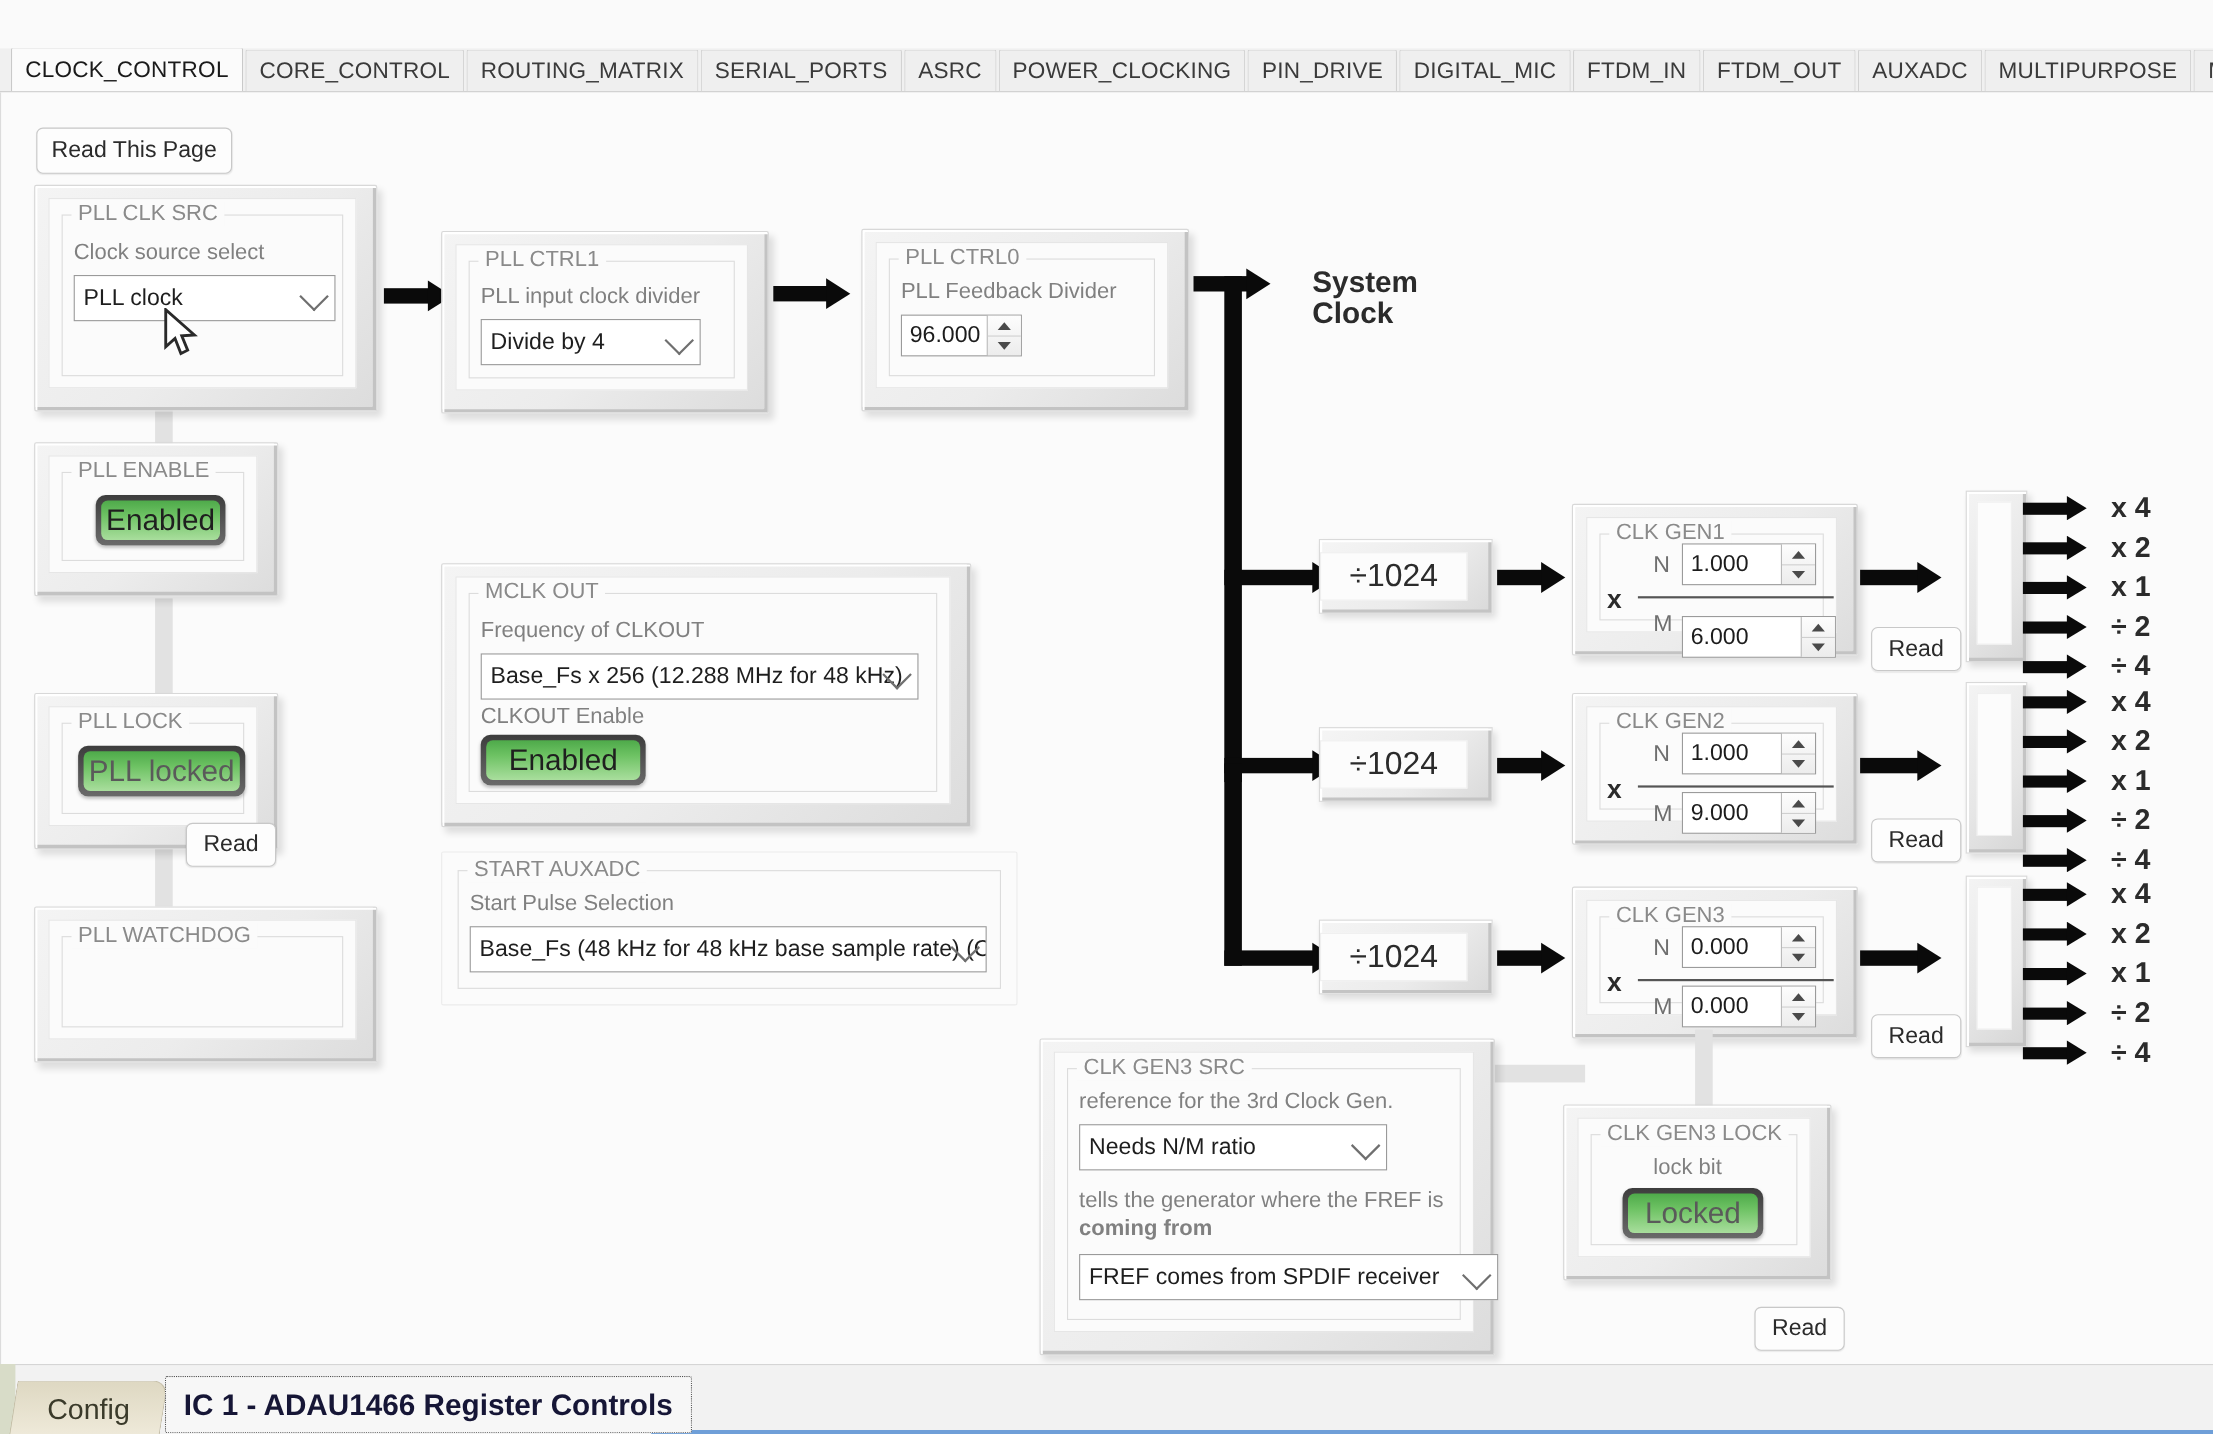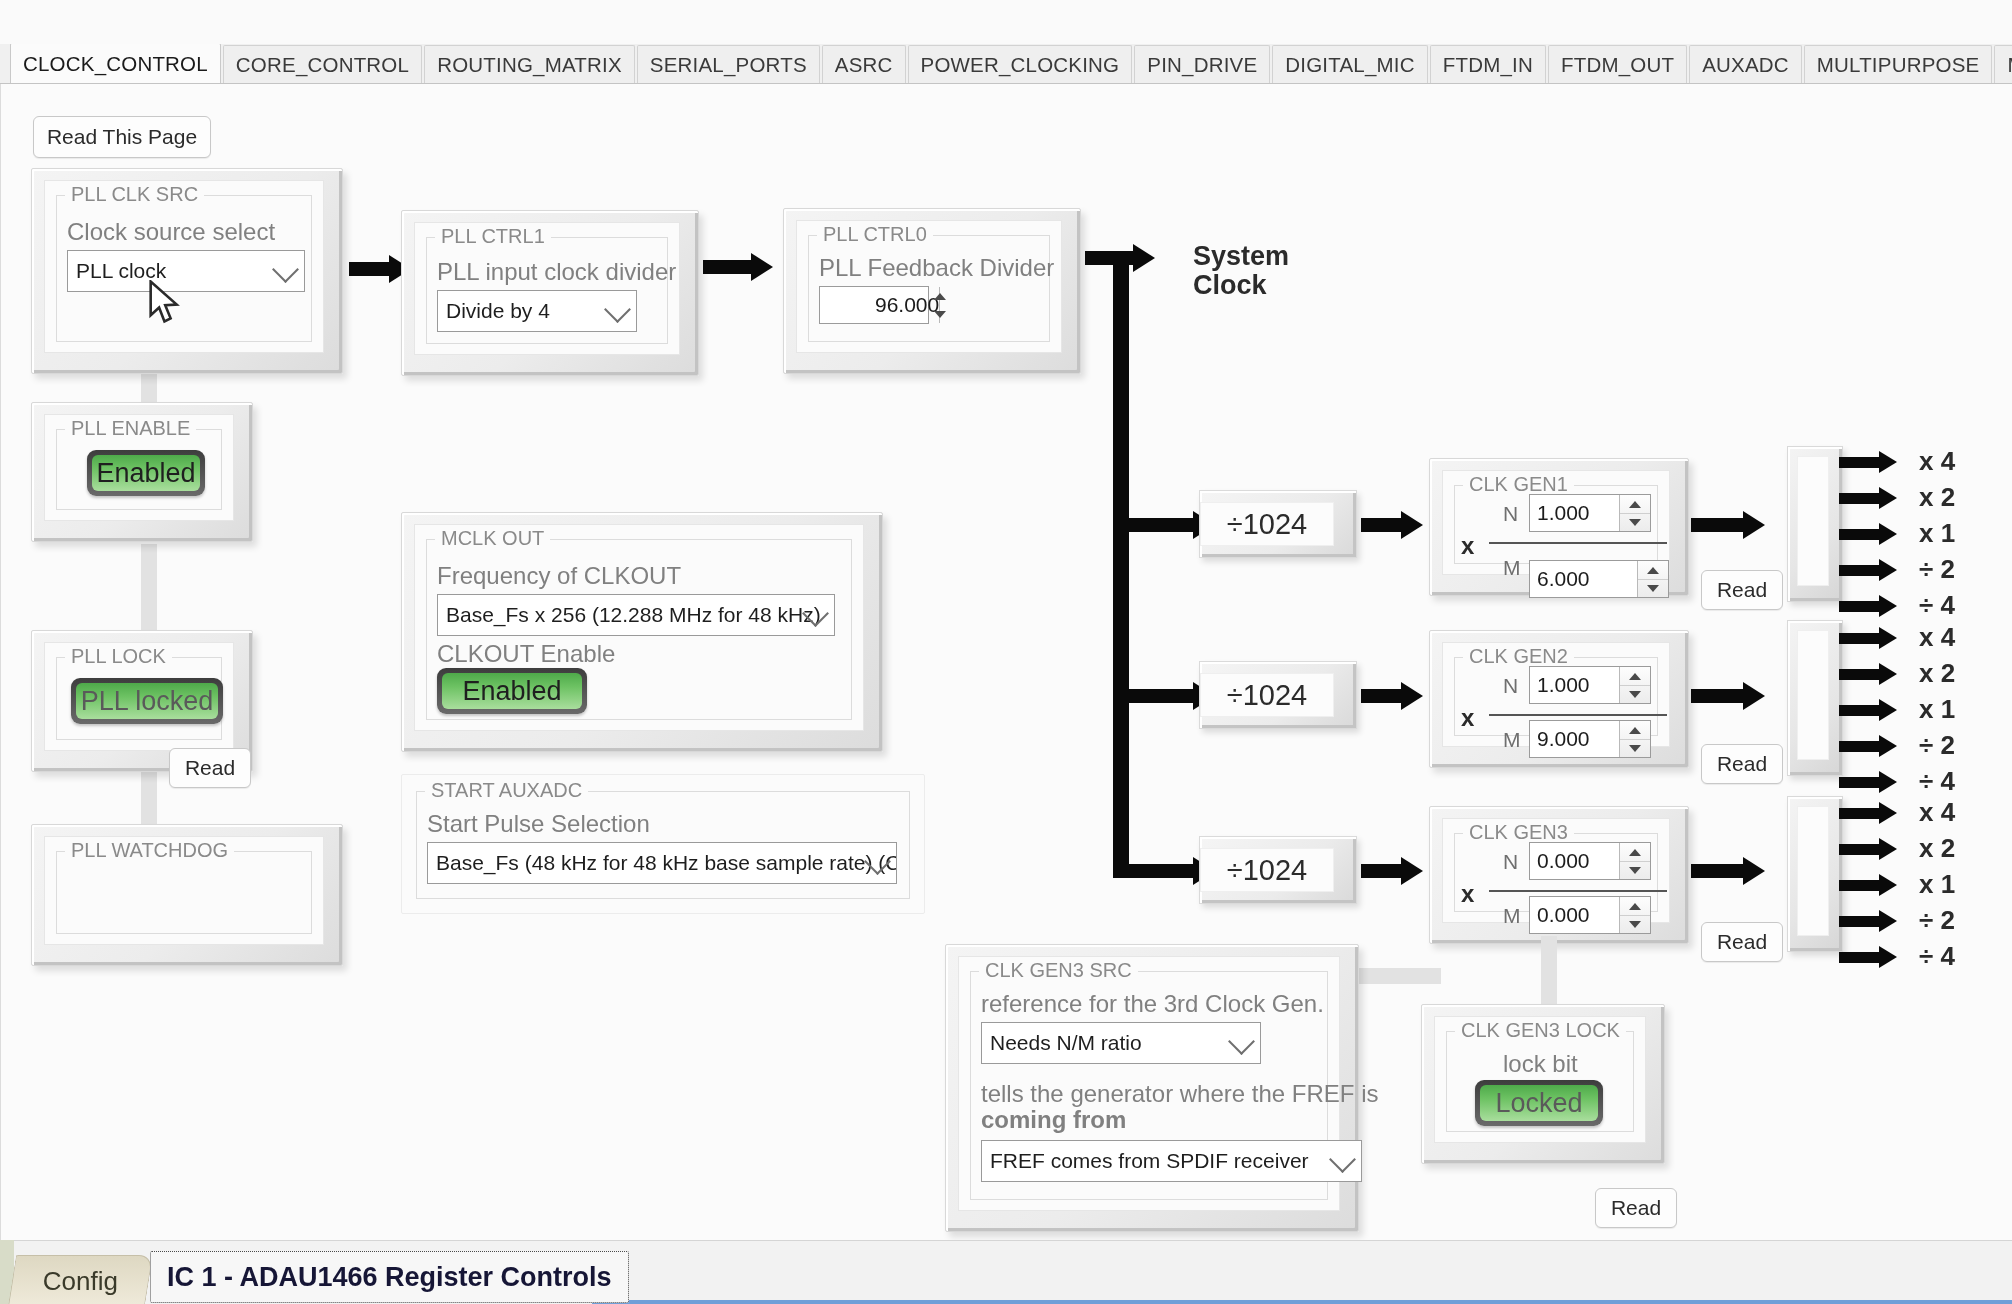--- a/index.html
+++ b/index.html
@@ -87,21 +87,21 @@
   .gb{
     position:absolute;left:11px;top:14px;right:11px;bottom:10px;
     border:1px solid #dcdcdc;box-sizing:border-box;
   }
   .gbtitle{
     position:absolute;left:8px;top:-13px;
     background:#fbfbfb;padding:0 6px;
     font-size:20px;color:#8a8a8a;white-space:nowrap;
   }
   .sublabel{
-    position:absolute;font-size:24px;color:#808080;white-space:nowrap;
+    position:absolute;font-size:20px;color:#808080;white-space:nowrap;
   }
 
   
   .combo{
     position:absolute;box-sizing:border-box;height:42px;
     background:#ffffff;border:1px solid #9a9a9a;
     display:flex;align-items:center;
     font-size:21px;color:#1e1e1e;
     padding:0 34px 0 8px;
     overflow:hidden;white-space:nowrap;
@@ -366,21 +366,21 @@
           </div>
         </div>
       </div>
     </div>
 
     <div class="panel" style="left:782px;top:124px;width:298px;height:166px;">
       <div class="inner">
         <div class="gb">
           <div class="gbtitle">PLL CTRL0</div>
           <div class="sublabel" style="left:10px;top:18px;">PLL Feedback Divider</div>
-          <div class="spin" style="left:10px;top:50px;width:110px;padding-left:48px;">
+          <div class="spin" style="left:10px;top:50px;width:110px;">
             <div class="val">96.000</div>
             <div class="arrows">
               <div class="a up"></div>
               <div class="a dn"></div>
             </div>
           </div>
         </div>
       </div>
     </div>
 

